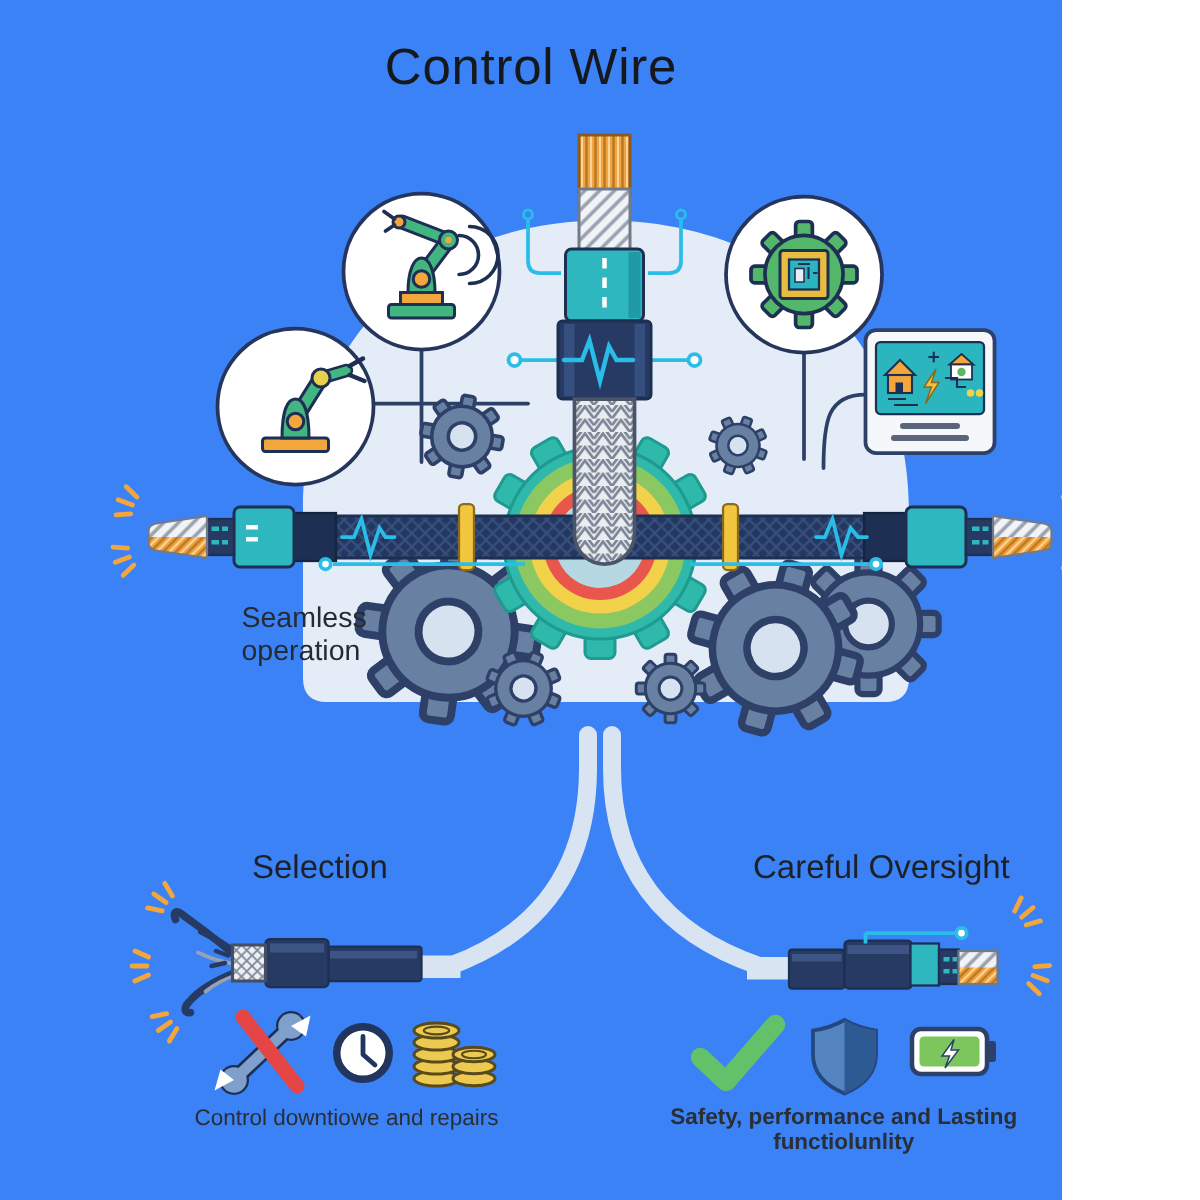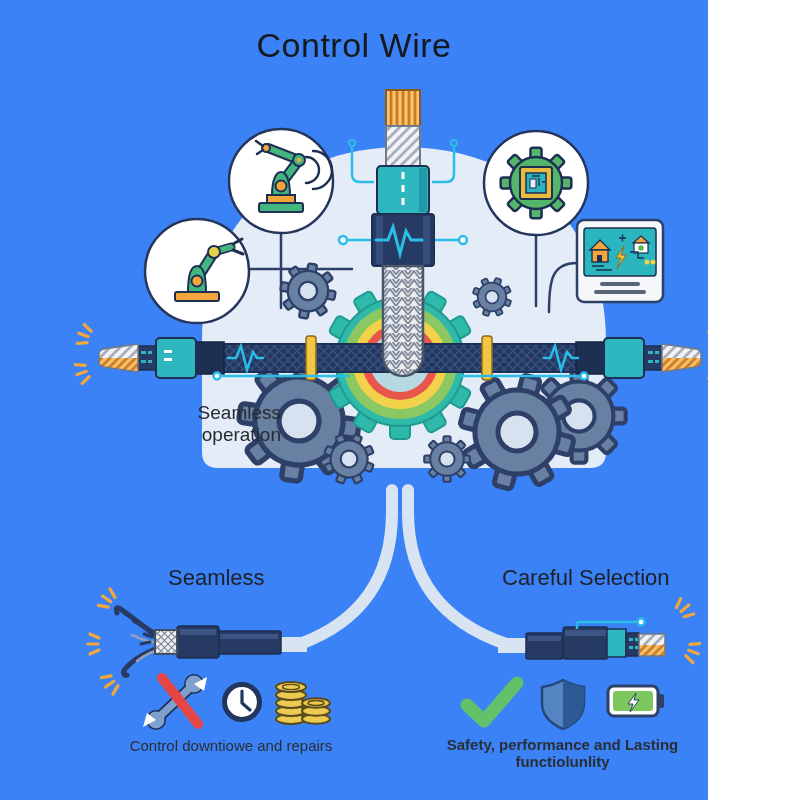--- a/index.html
+++ b/index.html
@@ -1,19 +1,19 @@
 <!DOCTYPE html>
 <html><head>
 <meta charset="utf-8">
 <style>
   html,body{margin:0;padding:0;background:#fff;}
   #stage{position:relative;width:708px;height:800px;background:#3b82f6;overflow:hidden;
          font-family:"Liberation Sans",sans-serif;color:#1b1e24;}
   svg{position:absolute;left:0;top:0;}
-  .txt{position:absolute;text-align:right;}
+  .txt{position:absolute;}
   .title{width:100%;top:26px;text-align:center;font-size:34px;font-weight:500;color:#15181c;letter-spacing:.5px;}
   .hub-label{left:161px;top:402px;width:120px;font-size:19px;line-height:1.14;color:#262a31;}
   .branch-title{font-size:22px;font-weight:500;color:#1d2127;white-space:nowrap;}
   .bt-left{left:168px;top:565px;}
   .bt-right{left:502px;top:565px;}
   .caption{font-size:15px;color:#2a2e35;text-align:center;}
   .cap-left{left:96px;top:737px;width:270px;}
   .cap-right{left:400px;top:736px;width:325px;font-weight:bold;}
 </style>
 </head>
@@ -333,18 +333,18 @@
   <g>
     <rect x="608" y="686" width="50" height="30" rx="6" fill="#fff" stroke="#2d4168" stroke-width="3"></rect>
     <rect x="613" y="691" width="40" height="20" rx="3" fill="#7cc65e"></rect>
     <rect x="658" y="694" width="6" height="14" rx="2" fill="#2d4168"></rect>
     <path d="M636,693 L628,704 L633,704 L630,712 L639,700 L634,700 Z" fill="#fff" stroke="#2d4168" stroke-width="1"></path>
   </g>
 </svg>
 
 <div class="txt title">Control Wire</div>
 <div class="txt hub-label">Seamless operation</div>
-<div class="txt branch-title bt-left">Seamless</div>
-<div class="txt branch-title bt-right">Careful Selection</div>
+<div class="txt branch-title bt-left">Selection</div>
+<div class="txt branch-title bt-right">Careful Oversight</div>
 <div class="txt caption cap-left">Control downtiowe and repairs</div>
 <div class="txt caption cap-right">Safety, performance and Lasting functiolunlity</div>
 
 </div>
 
 </body></html>

